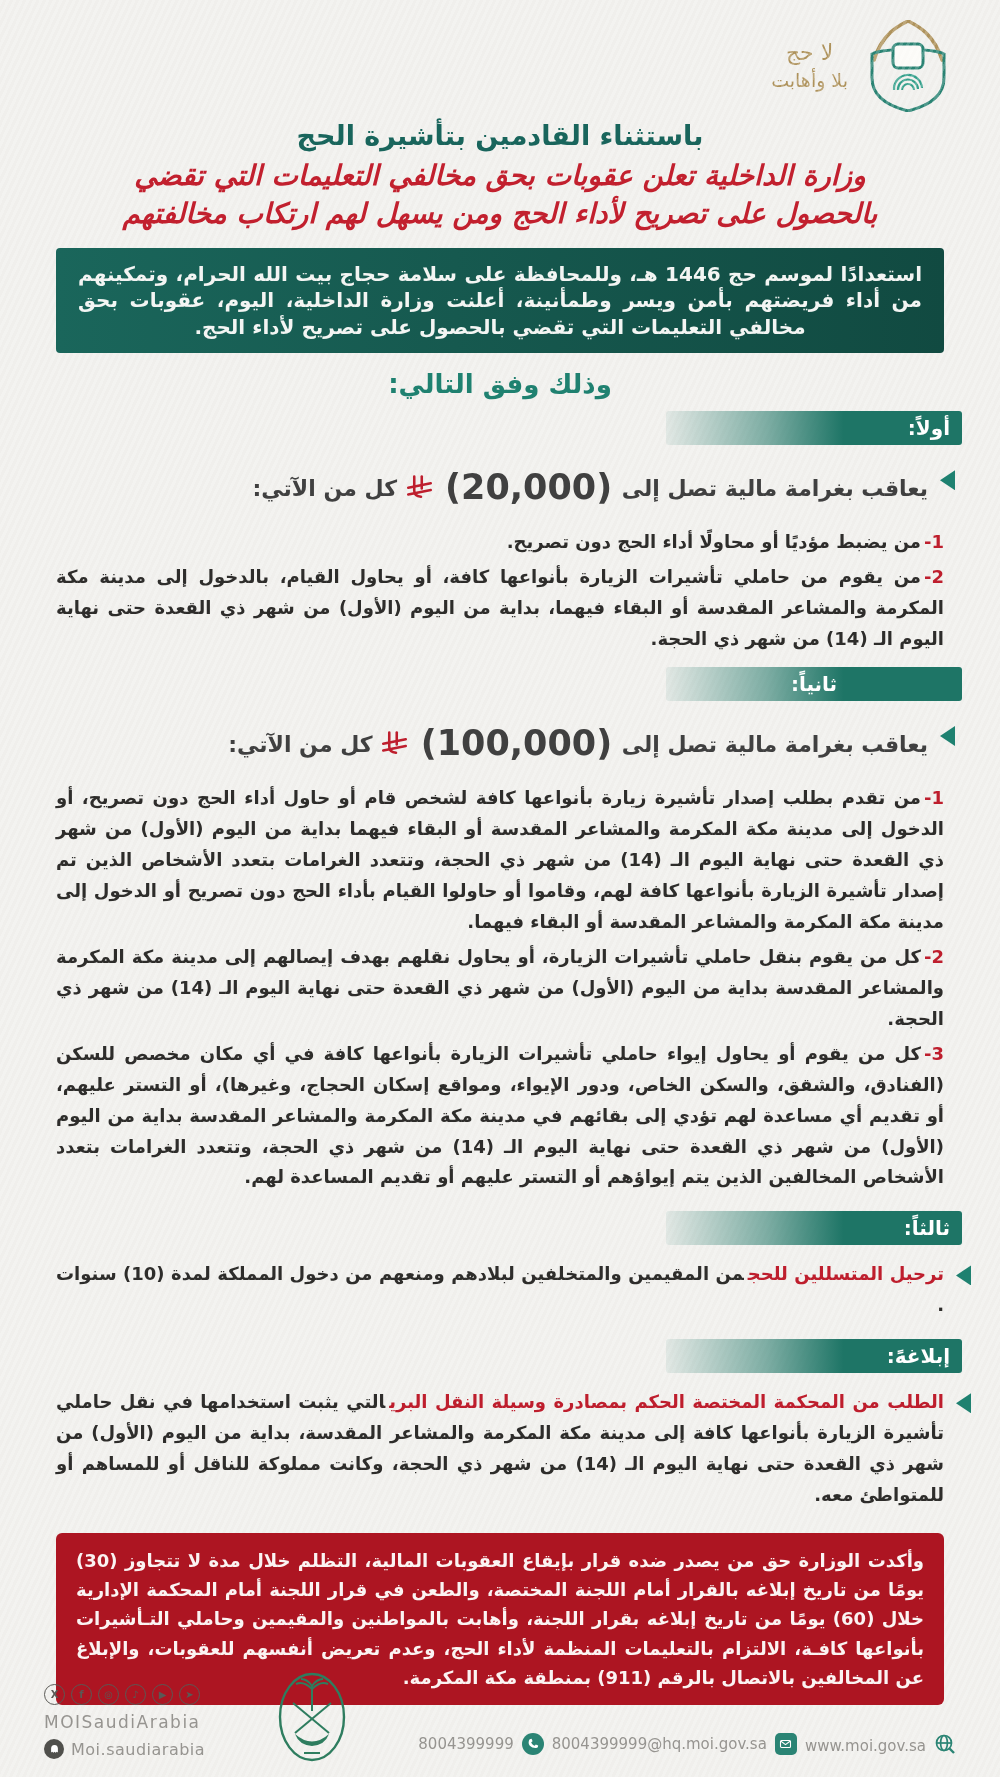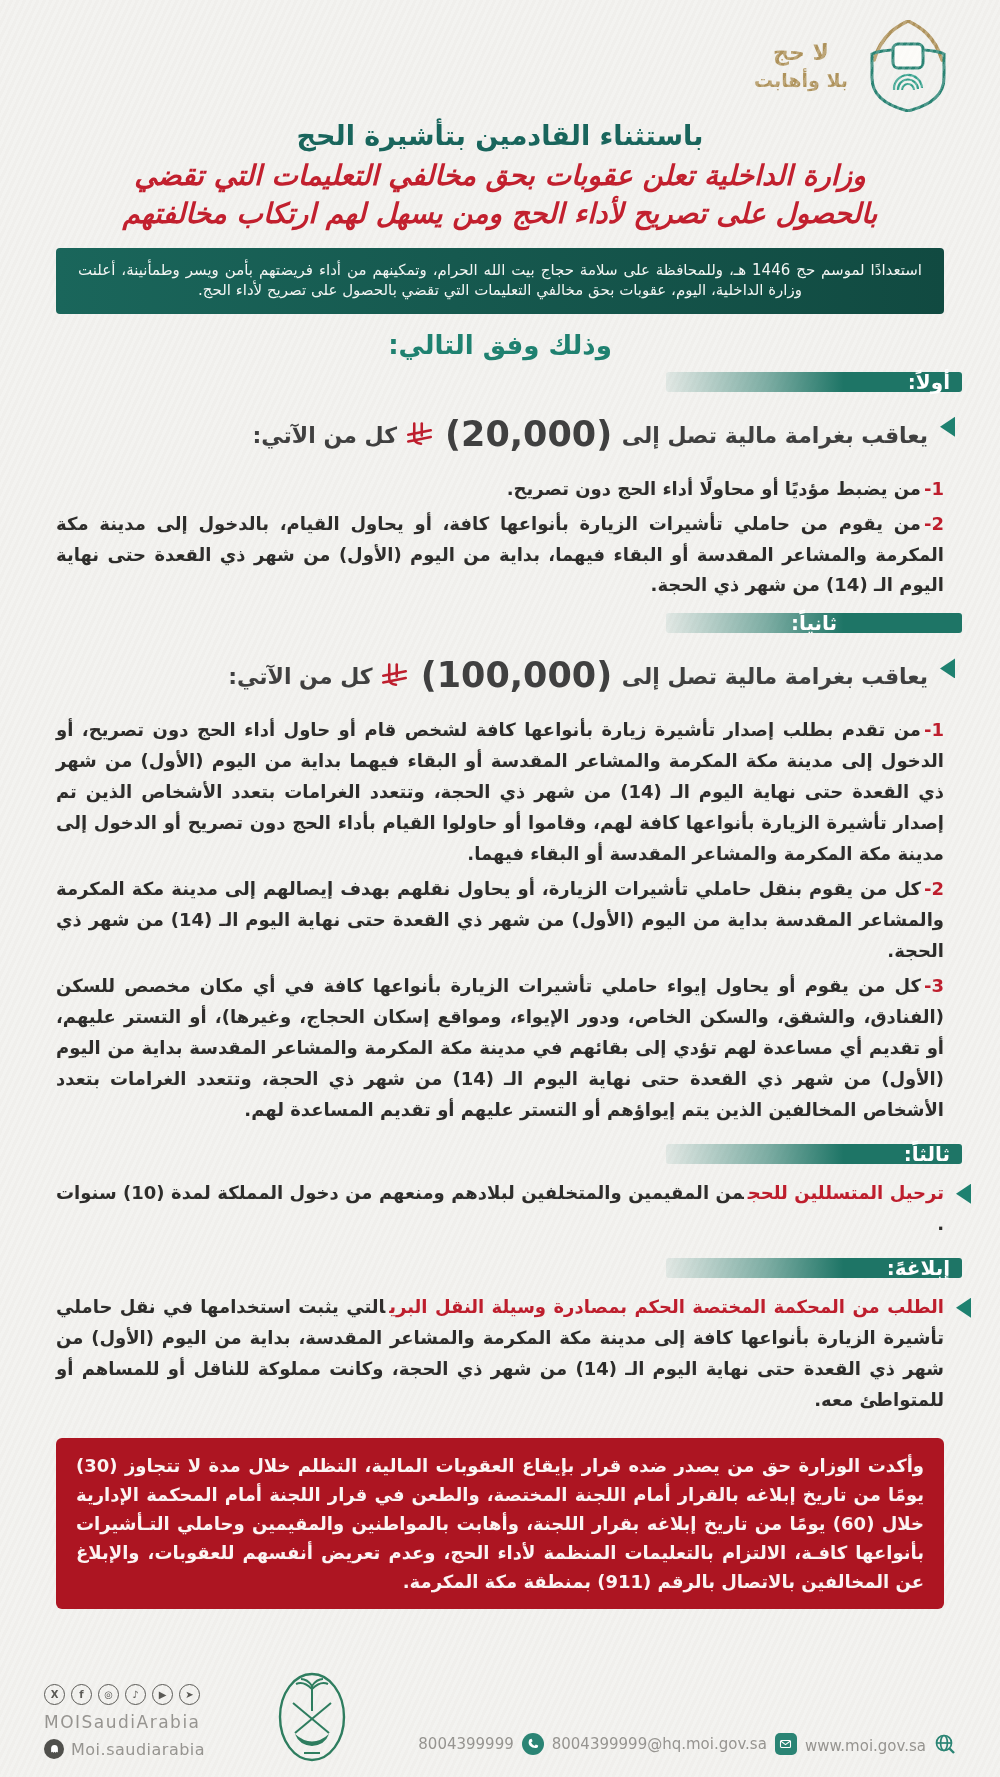--- a/index.html
+++ b/index.html
@@ -8,36 +8,36 @@
     background:#F1F0ED;direction:rtl;font-family:"DejaVu Sans",sans-serif;color:#2E2D2B;
   }
   .page::before{ 
     content:"";position:absolute;inset:0;pointer-events:none;opacity:.5;
     background:repeating-linear-gradient(115deg,rgba(255,255,255,.35) 0 3px,rgba(0,0,0,.012) 3px 6px);
   }
   .content{position:relative;padding:0 56px;}
   
   .brand-row{display:flex;justify-content:flex-start;padding:20px 44px 0 0;}
   .brand{display:flex;align-items:center;gap:12px;}
-  .brand-text{text-align:center;color:#AF935C;font-weight:bold;line-height:1.35;}
+  .brand-text{text-align:center;color:#AF935C;font-weight:normal;line-height:1.35;}
   .brand-l1{font-size:22px;}
   .brand-l2{font-size:19px;}
   
   .subtitle{text-align:center;color:#19655C;font-size:27px;font-weight:bold;margin:8px 0 2px;}
   .title{text-align:center;color:#C2202E;font-size:28px;line-height:1.34;font-weight:bold;margin:6px 0 16px;font-style:italic;}
   
   .intro-box{
     background:linear-gradient(90deg,#1A665B 0%,#16594F 45%,#114A41 100%);
     color:#F3F5F3;border-radius:4px;padding:13px 22px;margin:0 0 16px;
-    font-size:15px;line-height:1.32;font-weight:normal;text-align:justify;text-align-last:center;
+    font-size:20px;line-height:1.32;font-weight:bold;text-align:justify;text-align-last:center;
   }
   .lead-in{text-align:center;color:#1F8170;font-size:26px;font-weight:bold;margin:10px 0 12px;}
   
   .band{
-    width:296px;height:20px;border-radius:3px;box-sizing:border-box;
+    width:296px;height:34px;border-radius:3px;box-sizing:border-box;
     margin:0 -18px 14px auto;display:flex;align-items:center;padding:0 12px;
     background:linear-gradient(to left,#1E7566 0%,#1E7566 40%,rgba(30,117,102,.55) 66%,rgba(30,117,102,.08) 100%);
   }
   .band.mt1{margin-top:12px;justify-content:center;}.band.mt2{margin-top:18px;}
   .band-label{color:#FFFFFF;font-size:20px;font-weight:bold;}
   
   .penalty{position:relative;margin:4px 16px 8px;color:#404040;font-weight:bold;line-height:56px;}
   .marker{display:inline-block;width:15px;height:20px;background:#1E8170;
           clip-path:polygon(100% 0,100% 100%,0 50%);}
   .penalty .marker,.lead-line .marker{position:absolute;right:-27px;top:11px;}

